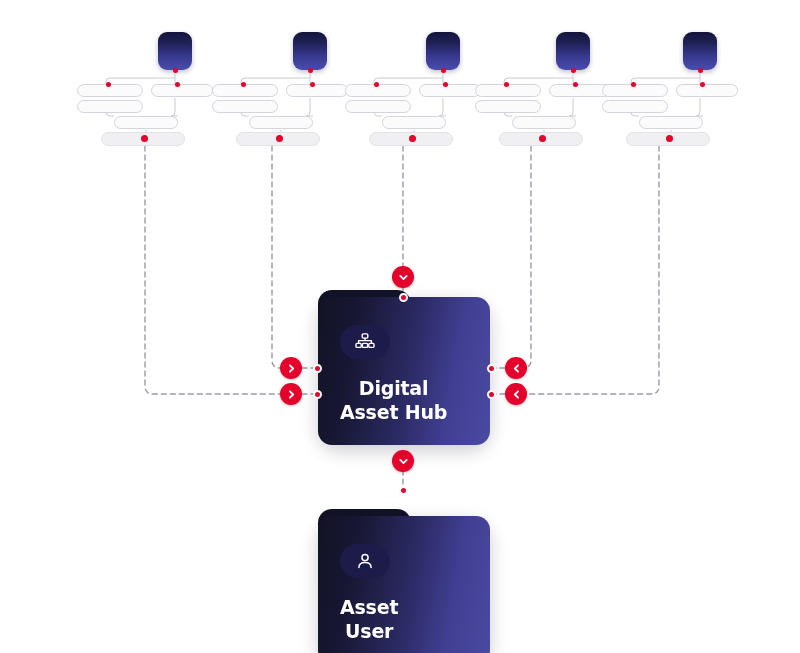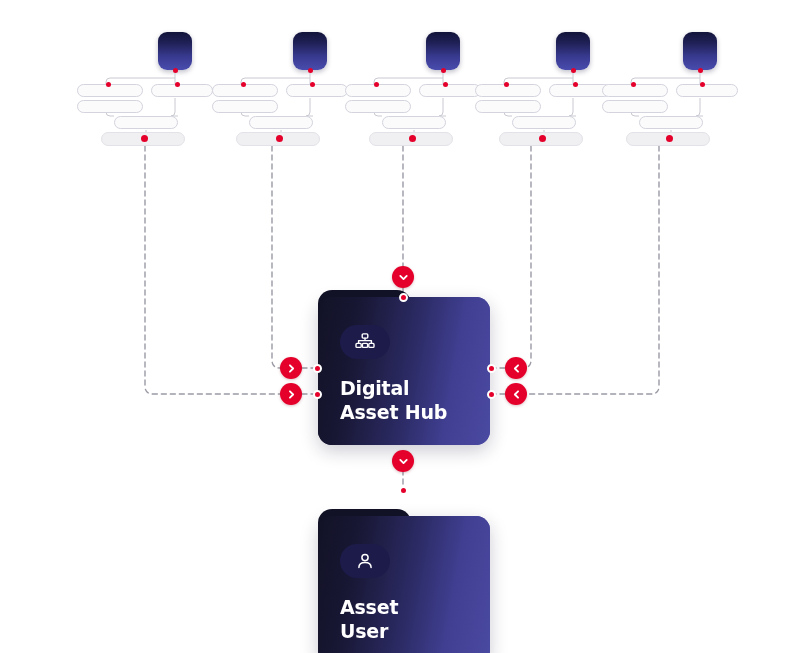--- a/index.html
+++ b/index.html
@@ -62,23 +62,24 @@
     border-radius: 50%;
     background: #e4002b;
   }
   .dot.big {
     width: 7px;
     height: 7px;
   }
   
   .card {
     position: absolute;
-    border-radius: 14px;
+    border-radius: 22px;
     background: linear-gradient(100deg, #121226 0%, #181734 22%, #2b2a63 52%, #403f92 76%, #4b4aa2 100%);
     box-shadow: 0 6px 18px rgba(25,25,60,0.22);
+    text-align: center;
   }
   .card-tab {
     position: absolute;
     left: 0;
     top: -7px;
     width: 54%;
     height: 22px;
     border-radius: 14px 14px 0 0;
     background: #121226;
   }

